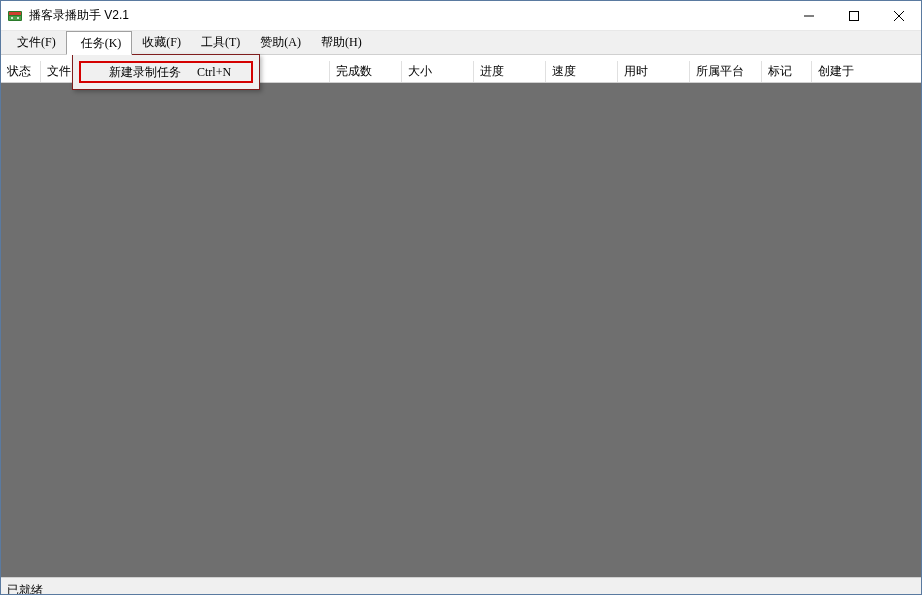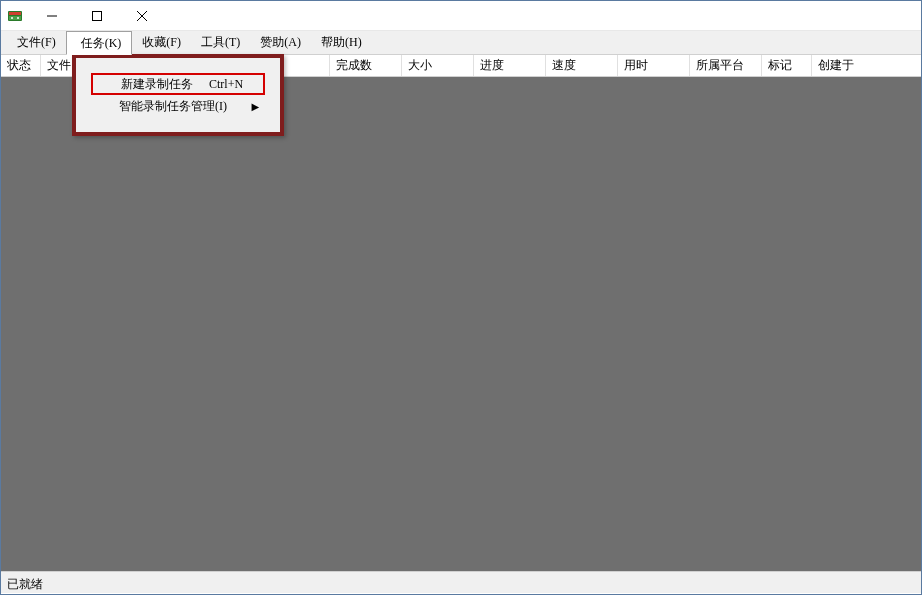--- a/index.html
+++ b/index.html
@@ -72,24 +72,24 @@
       position: relative;
       z-index: 11;
       margin-bottom: -1px;
       padding-left: 14px;
     }
     .dropdown {
       position: absolute;
       top: 23px;
       left: 71px;
       background: #f0f0f0;
-      border: 4px solid #7f1d1d;
+      border: 1px solid #7f1d1d;
       box-shadow: 2px 2px 4px rgba(0,0,0,0.25);
       z-index: 10;
-      padding: 15px;
+      padding: 6px;
       min-width: 168px;
     }
     .dropdown-item {
       height: 22px;
       display: flex;
       align-items: center;
       padding: 0 20px 0 28px;
       cursor: pointer;
       font-size: 12px;
       position: relative;
@@ -105,20 +105,21 @@
       position: absolute;
       right: 6px;
       font-size: 10px;
     }
     .table-header {
       height: 22px;
       background: #fff;
       display: flex;
       border-bottom: 1px solid #d0d0d0;
       font-size: 12px;
+      margin-top: 6px;
     }
     .th {
       border-right: 1px solid #e0e0e0;
       display: flex;
       align-items: center;
       padding-left: 6px;
       color: #000;
       cursor: pointer;
       overflow: hidden;
       white-space: nowrap;
@@ -145,20 +146,21 @@
 <div class="titlebar">
   <span class="app-icon">
     <svg width="16" height="16" viewBox="0 0 16 16">
       <rect x="1" y="3" width="14" height="10" rx="1" fill="#2a7a2a"></rect>
       <rect x="2" y="4" width="12" height="3" fill="#d04030"></rect>
       <rect x="2" y="8" width="12" height="4" fill="#4aa04a"></rect>
       <circle cx="5" cy="10" r="1" fill="#fff"></circle>
       <circle cx="11" cy="10" r="1" fill="#fff"></circle>
     </svg>
   </span>
+  <span class="title-text">播客录播助手 V2.1</span>
   <div class="win-controls">
     <div class="win-btn">
       <svg width="10" height="10" viewBox="0 0 10 10">
           <line x1="0" y1="5" x2="10" y2="5" stroke="currentColor" stroke-width="1"></line>
         </svg>
     </div>
     <div class="win-btn">
       <svg width="10" height="10" viewBox="0 0 10 10">
           <rect x="0.5" y="0.5" width="9" height="9" fill="none" stroke="currentColor" stroke-width="1"></rect>
         </svg>
@@ -177,24 +179,20 @@
   <div class="menu-item active">任务(K)</div>
   <div class="menu-item">收藏(F)</div>
   <div class="menu-item">工具(T)</div>
   <div class="menu-item">赞助(A)</div>
   <div class="menu-item">帮助(H)</div>
 
   <div class="dropdown">
     <div class="dropdown-item highlighted">
       <span>新建录制任务</span>
       <span class="shortcut">Ctrl+N</span>
-    </div>
-    <div class="dropdown-item">
-      <span>智能录制任务管理(I)</span>
-      <span class="submenu-arrow">▶</span>
     </div>
   </div>
 </div>
 
 <div class="table-header">
   <div class="th" style="width:40px">状态</div>
   <div class="th" style="width:289px">文件</div>
   <div class="th" style="width:72px">完成数</div>
   <div class="th" style="width:72px">大小</div>
   <div class="th" style="width:72px">进度</div>

